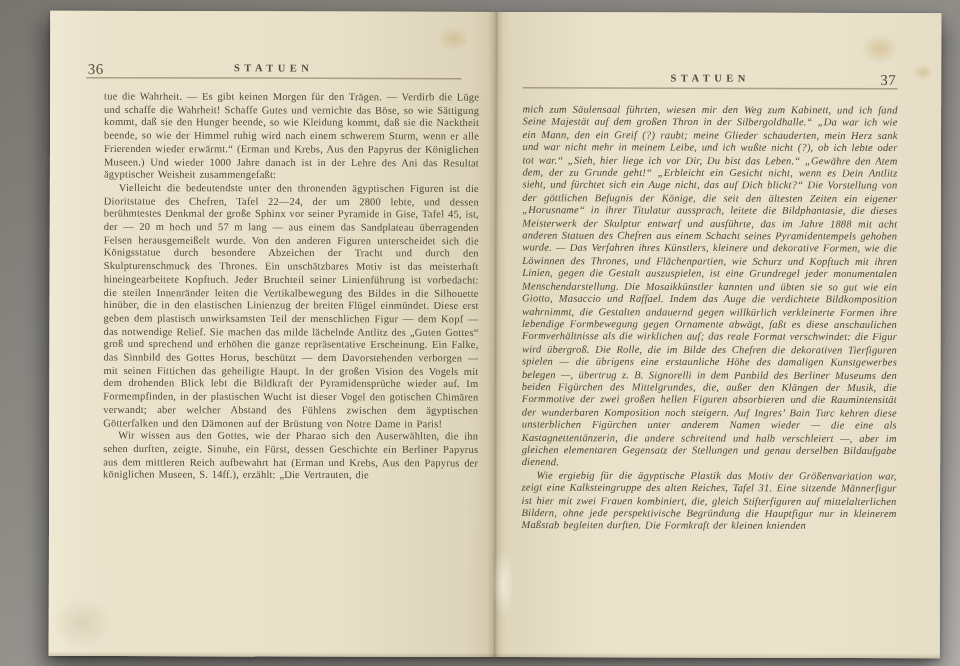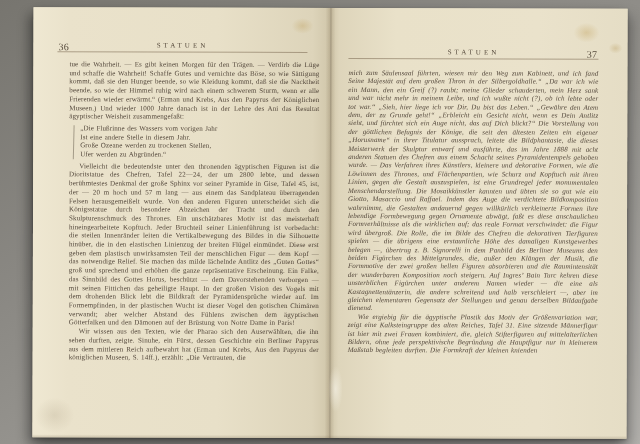--- a/index.html
+++ b/index.html
@@ -28,21 +28,21 @@
     background:linear-gradient(90deg,rgba(90,70,40,0) 0%,rgba(90,70,40,0.16) 42%,rgba(60,45,25,0.30) 52%,rgba(90,70,40,0.10) 70%,rgba(90,70,40,0) 100%);
   }
   .header{position:absolute;height:12px;}
   .page-left .header{left:24px;width:250px;top:34px;}
   .page-right .header{left:18px;width:250px;top:40px;}
   .pagenum{position:absolute;top:0;font-size:10px;color:#564a3c;letter-spacing:0.3px;}
   .pagenum-left{left:1px;}
   .pagenum-right{right:1px;margin-left:48px;}
   .running{
     position:absolute;left:0;right:0;top:0;text-align:center;
-    font-size:7px;letter-spacing:3px;color:#564a3c;
+    font-size:7px;letter-spacing:3px;color:#564a3c;font-weight:bold;
   }
   .rule{
     position:absolute;left:0;right:0;top:10px;height:0;
     border-top:1px solid rgba(122,104,80,0.55);
   }
   .body-text{position:absolute;color:#52463a;}
   .page-left .body-text{left:36px;width:250px;top:53px;}
   .page-right .body-text{left:18px;width:250px;top:61px;font-style:italic;}
   .body-text p{
     margin:0;font-size:7px;line-height:8.7px;text-align:justify;
@@ -80,29 +80,22 @@
 <div class="book">
 
   <div class="page page-left">
     <div class="header">
       <span class="pagenum pagenum-left">36</span>
       <span class="running">STATUEN</span>
       <div class="rule"></div>
     </div>
     <div class="body-text">
       <p>tue die Wahrheit. — Es gibt keinen Morgen für den Trägen. — Verdirb die Lüge und schaffe die Wahrheit! Schaffe Gutes und vernichte das Böse, so wie Sättigung kommt, daß sie den Hunger beende, so wie Kleidung kommt, daß sie die Nacktheit beende, so wie der Himmel ruhig wird nach einem schwerem Sturm, wenn er alle Frierenden wieder erwärmt.“ (Erman und Krebs, Aus den Papyrus der Königlichen Museen.) Und wieder 1000 Jahre danach ist in der Lehre des Ani das Resultat ägyptischer Weisheit zusammengefaßt:</p>
-      <div class="quote-wrap">
-        <div class="pencil"></div>
-        <p class="quote">„Die Flußrinne des Wassers vom vorigen Jahr
-Ist eine andere Stelle in diesem Jahr.
-Große Ozeane werden zu trockenen Stellen,
-Ufer werden zu Abgründen.“</p>
-      </div>
       <p class="indent">Vielleicht die bedeutendste unter den thronenden ägyptischen Figuren ist die Dioritstatue des Chefren, Tafel 22—24, der um 2800 lebte, und dessen berühmtestes Denkmal der große Sphinx vor seiner Pyramide in Gise, Tafel 45, ist, der — 20 m hoch und 57 m lang — aus einem das Sandplateau überragenden Felsen herausgemeißelt wurde. Von den anderen Figuren unterscheidet sich die Königsstatue durch besondere Abzeichen der Tracht und durch den Skulpturenschmuck des Thrones. Ein unschätzbares Motiv ist das meisterhaft hineingearbeitete Kopftuch. Jeder Bruchteil seiner Linienführung ist vorbedacht: die steilen Innenränder leiten die Vertikalbewegung des Bildes in die Silhouette hinüber, die in den elastischen Linienzug der breiten Flügel einmündet. Diese erst geben dem plastisch unwirksamsten Teil der menschlichen Figur — dem Kopf — das notwendige Relief. Sie machen das milde lächelnde Antlitz des „Guten Gottes“ groß und sprechend und erhöhen die ganze repräsentative Erscheinung. Ein Falke, das Sinnbild des Gottes Horus, beschützt — dem Davorstehenden verborgen — mit seinen Fittichen das geheiligte Haupt. In der großen Vision des Vogels mit dem drohenden Blick lebt die Bildkraft der Pyramidensprüche wieder auf. Im Formempfinden, in der plastischen Wucht ist dieser Vogel den gotischen Chimären verwandt; aber welcher Abstand des Fühlens zwischen dem ägyptischen Götterfalken und den Dämonen auf der Brüstung von Notre Dame in Paris!</p>
-      <p class="indent">Wir wissen aus den Texten, wie der Pharao sich den Auserwählten, die ihn sehen durften, zeigte. Sinuhe, ein Fürst, dessen Geschichte ein Berliner Papyrus aus dem mittleren Reich aufbewahrt hat (Erman und Krebs, Aus den Papyrus der königlichen Museen, S. 14ff.), erzählt: „Die Vertrauten, die</p>
+      <p class="indent">Wir wissen aus den Gottes, wie der Pharao sich den Auserwählten, die ihn sehen durften, zeigte. Sinuhe, ein Fürst, dessen Geschichte ein Berliner Papyrus aus dem mittleren Reich aufbewahrt hat (Erman und Krebs, Aus den Papyrus der königlichen Museen, S. 14ff.), erzählt: „Die Vertrauten, die</p>
     </div>
   </div>
 
   <div class="page page-right">
     <div class="header">
       <span class="running">STATUEN</span>
       <span class="pagenum pagenum-right">37</span>
       <div class="rule"></div>
     </div>
     <div class="body-text">

